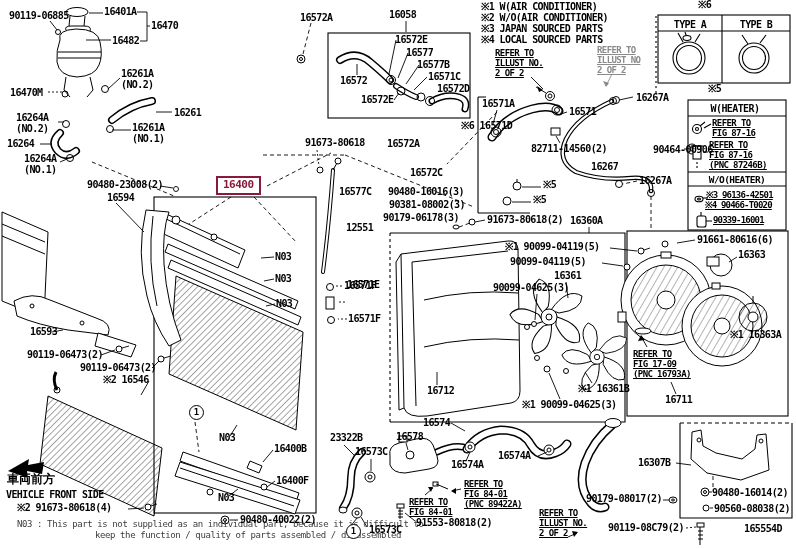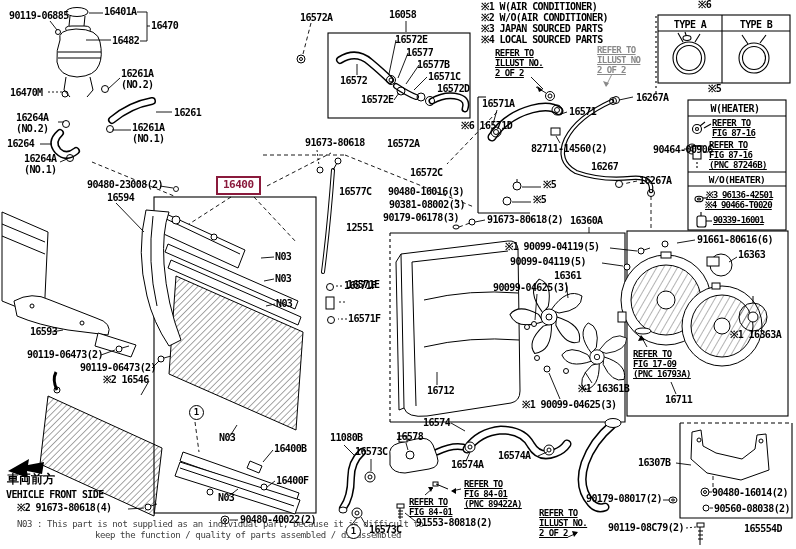--- a/index.html
+++ b/index.html
@@ -490,21 +490,21 @@
     <div class="lbl" style="left: 697px; top: 235px;">91661-80616(6)</div>
     <div class="lbl" style="left: 738px; top: 250px;">16363</div>
     <div class="lbl" style="left: 730px; top: 330px;">※1 16363A</div>
     <div class="lbl sm" style="left: 633px; top: 349px;">REFER TO
 FIG 17-09
 (PNC 16793A)</div>
     <div class="lbl" style="left: 665px; top: 395px;">16711</div>
     <div class="lbl" style="left: 578px; top: 384px;">※1 16361B</div>
     <div class="lbl" style="left: 522px; top: 400px;">※1 90099-04625(3)</div>
     <div class="lbl" style="left: 427px; top: 386px;">16712</div>
-    <div class="lbl" style="left: 330px; top: 433px;">11080B</div>
+    <div class="lbl" style="left: 330px; top: 433px;">23322B</div>
     <div class="lbl" style="left: 355px; top: 447px;">16573C</div>
     <div class="lbl" style="left: 396px; top: 432px;">16578</div>
     <div class="lbl" style="left: 423px; top: 418px;">16574</div>
     <div class="lbl" style="left: 451px; top: 460px;">16574A</div>
     <div class="lbl" style="left: 498px; top: 451px;">16574A</div>
     <div class="lbl sm" style="left: 409px; top: 497px;">REFER TO
 FIG 84-01</div>
     <div class="lbl sm" style="left: 464px; top: 479px;">REFER TO
 FIG 84-01
 (PNC 89422A)</div>

